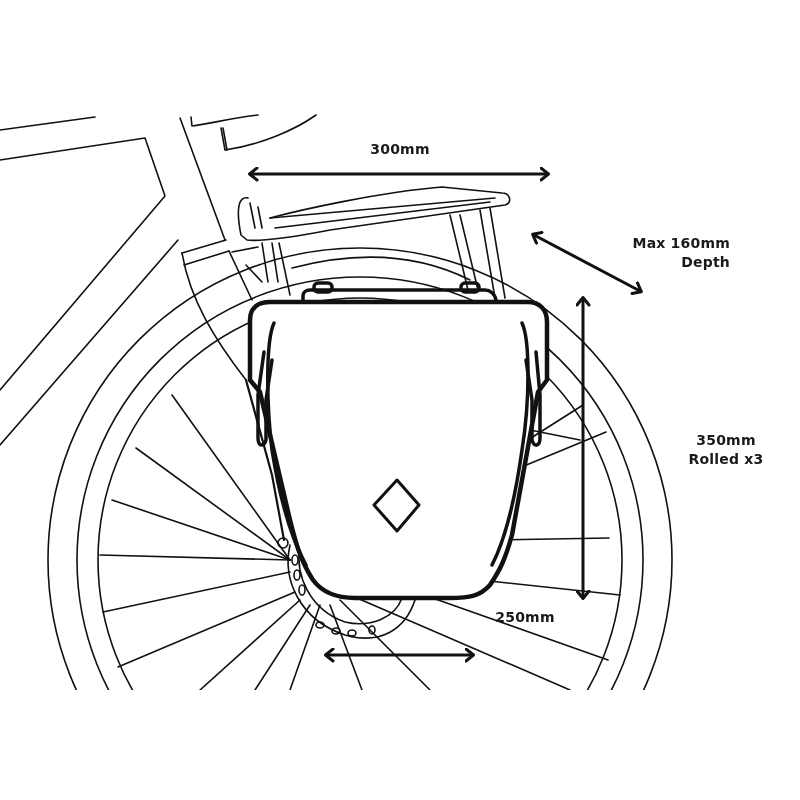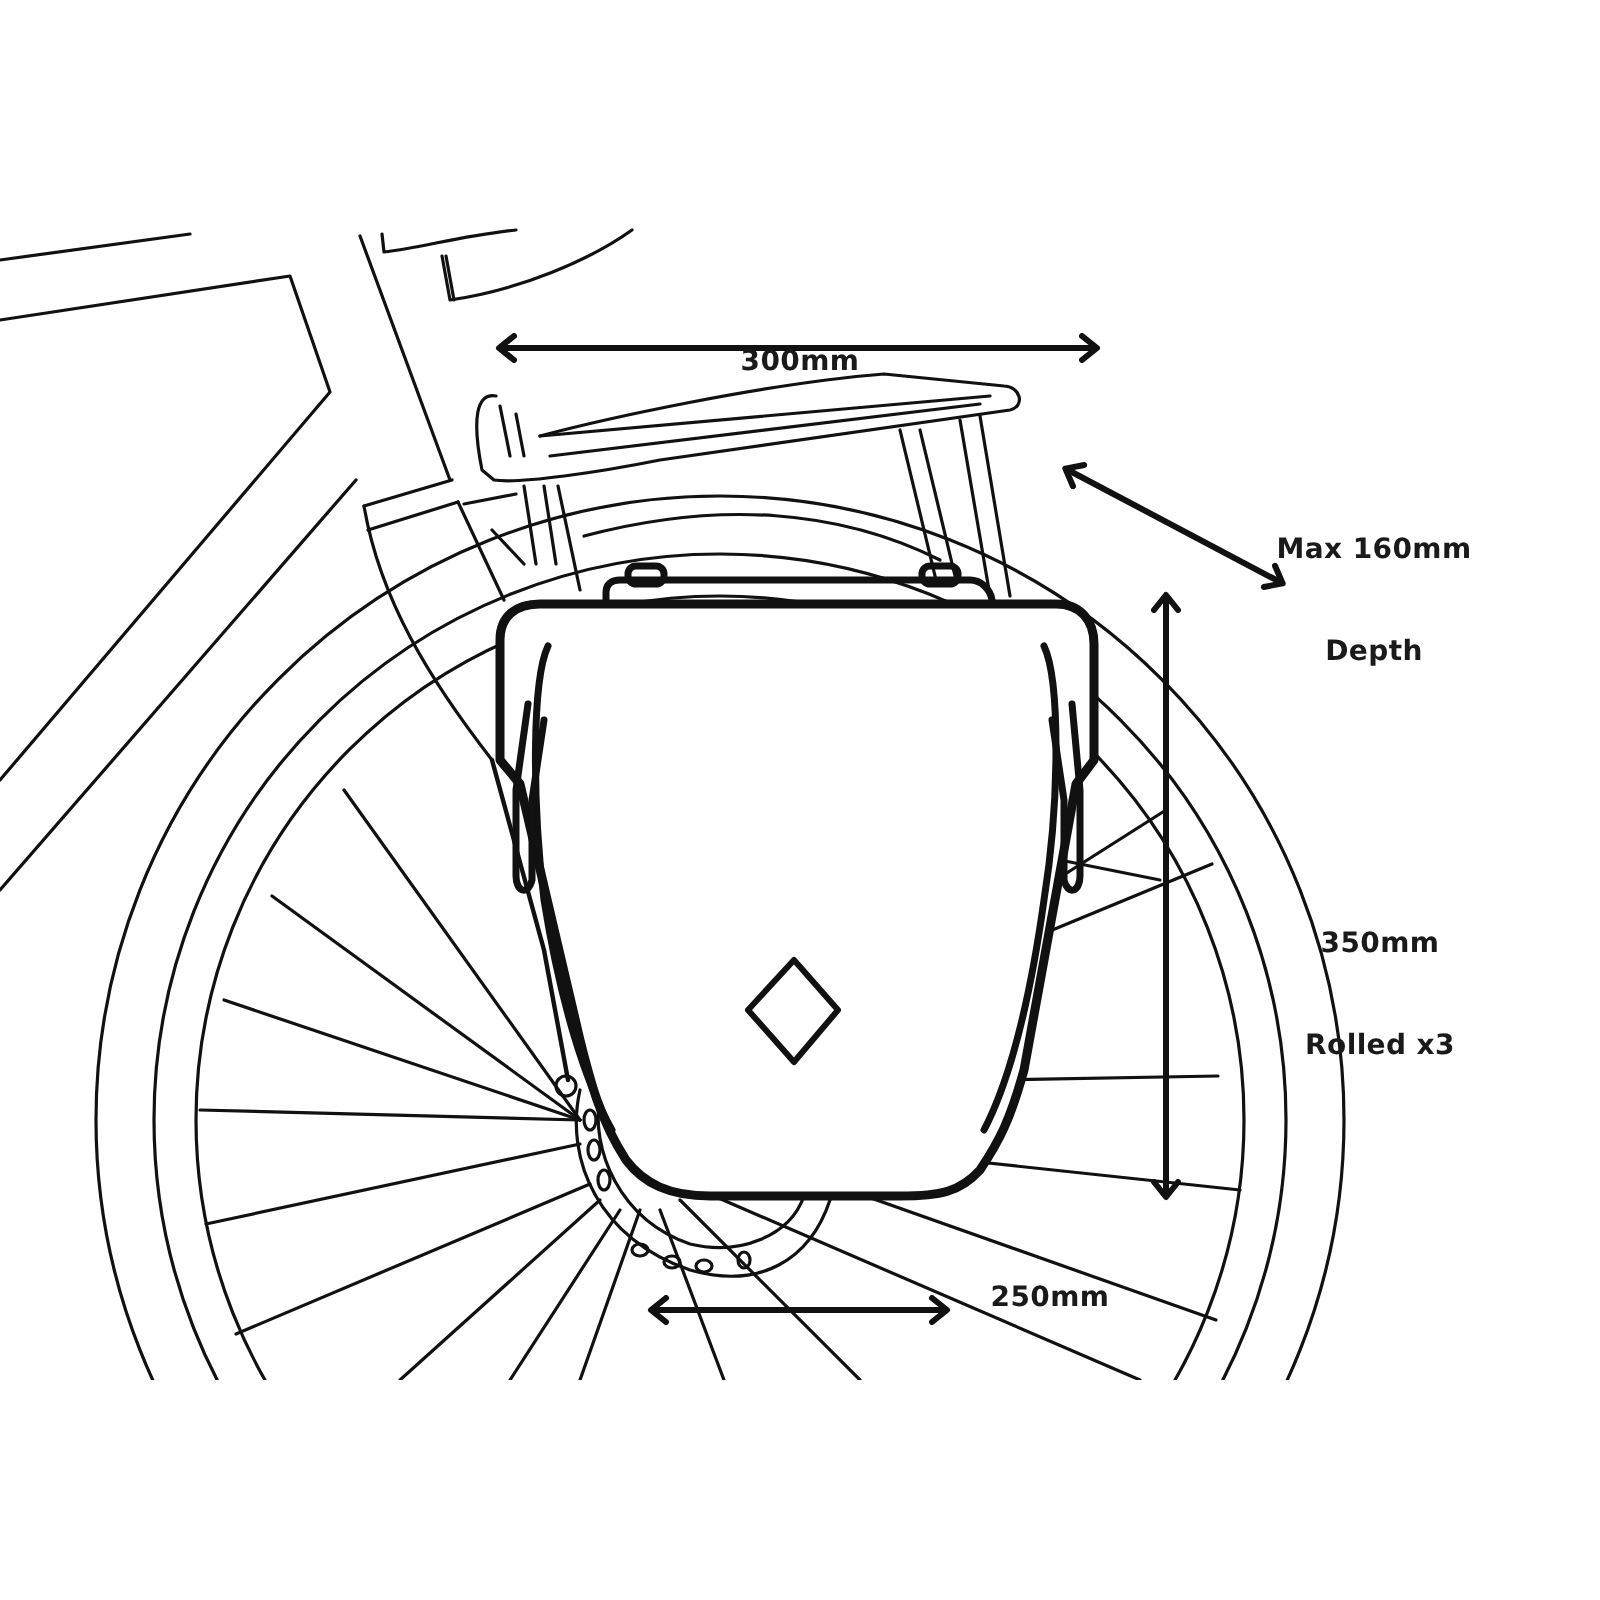--- a/index.html
+++ b/index.html
@@ -28,21 +28,21 @@
     .label {
       position: absolute;
       font-weight: bold;
       font-size: 14px;
       color: #1a1a1a;
       text-align: center;
       line-height: 19px;
       white-space: nowrap;
       letter-spacing: 0.2px;
     }
-    .label span { display: block; margin-top: 32px; }
+    .label span { display: block; }
   </style>
 </head>
 <body>
 
 <svg id="diagram" viewBox="0 0 800 800" xmlns="http://www.w3.org/2000/svg">
   <defs>
     <clipPath id="frameClip">
         <rect x="0" y="0" width="800" height="690"></rect>
       </clipPath>
     <marker id="arrow" viewBox="0 0 10 10" refX="5" refY="5" markerWidth="5" markerHeight="5" orient="auto-start-reverse">
@@ -156,25 +156,25 @@
     <line class="dim" x1="534" y1="235" x2="640" y2="291" marker-start="url(#arrow)" marker-end="url(#arrow)"></line>
     <line class="dim" x1="583" y1="299" x2="583" y2="597" marker-start="url(#arrow)" marker-end="url(#arrow)"></line>
     <line class="dim" x1="327" y1="655" x2="472" y2="655" marker-start="url(#arrow)" marker-end="url(#arrow)"></line>
   </g>
 </svg>
 
 <div class="label" style="left:340px; top:140px; width:120px;">
   <span>300mm</span>
 </div>
 
-<div class="label" style="left:627px; top:234px; width:120px;">
+<div class="label" style="left:610px; top:234px; width:120px;text-align:right;">
   <span>Max 160mm</span>
   <span>Depth</span>
 </div>
 
-<div class="label" style="left:640px; top:431px; width:100px;">
+<div class="label" style="left:676px; top:431px; width:100px;">
   <span>350mm</span>
   <span>Rolled x3</span>
 </div>
 
 <div class="label" style="left:480px; top:608px; width:90px;">
   <span>250mm</span>
 </div>
 
 </body></html>

